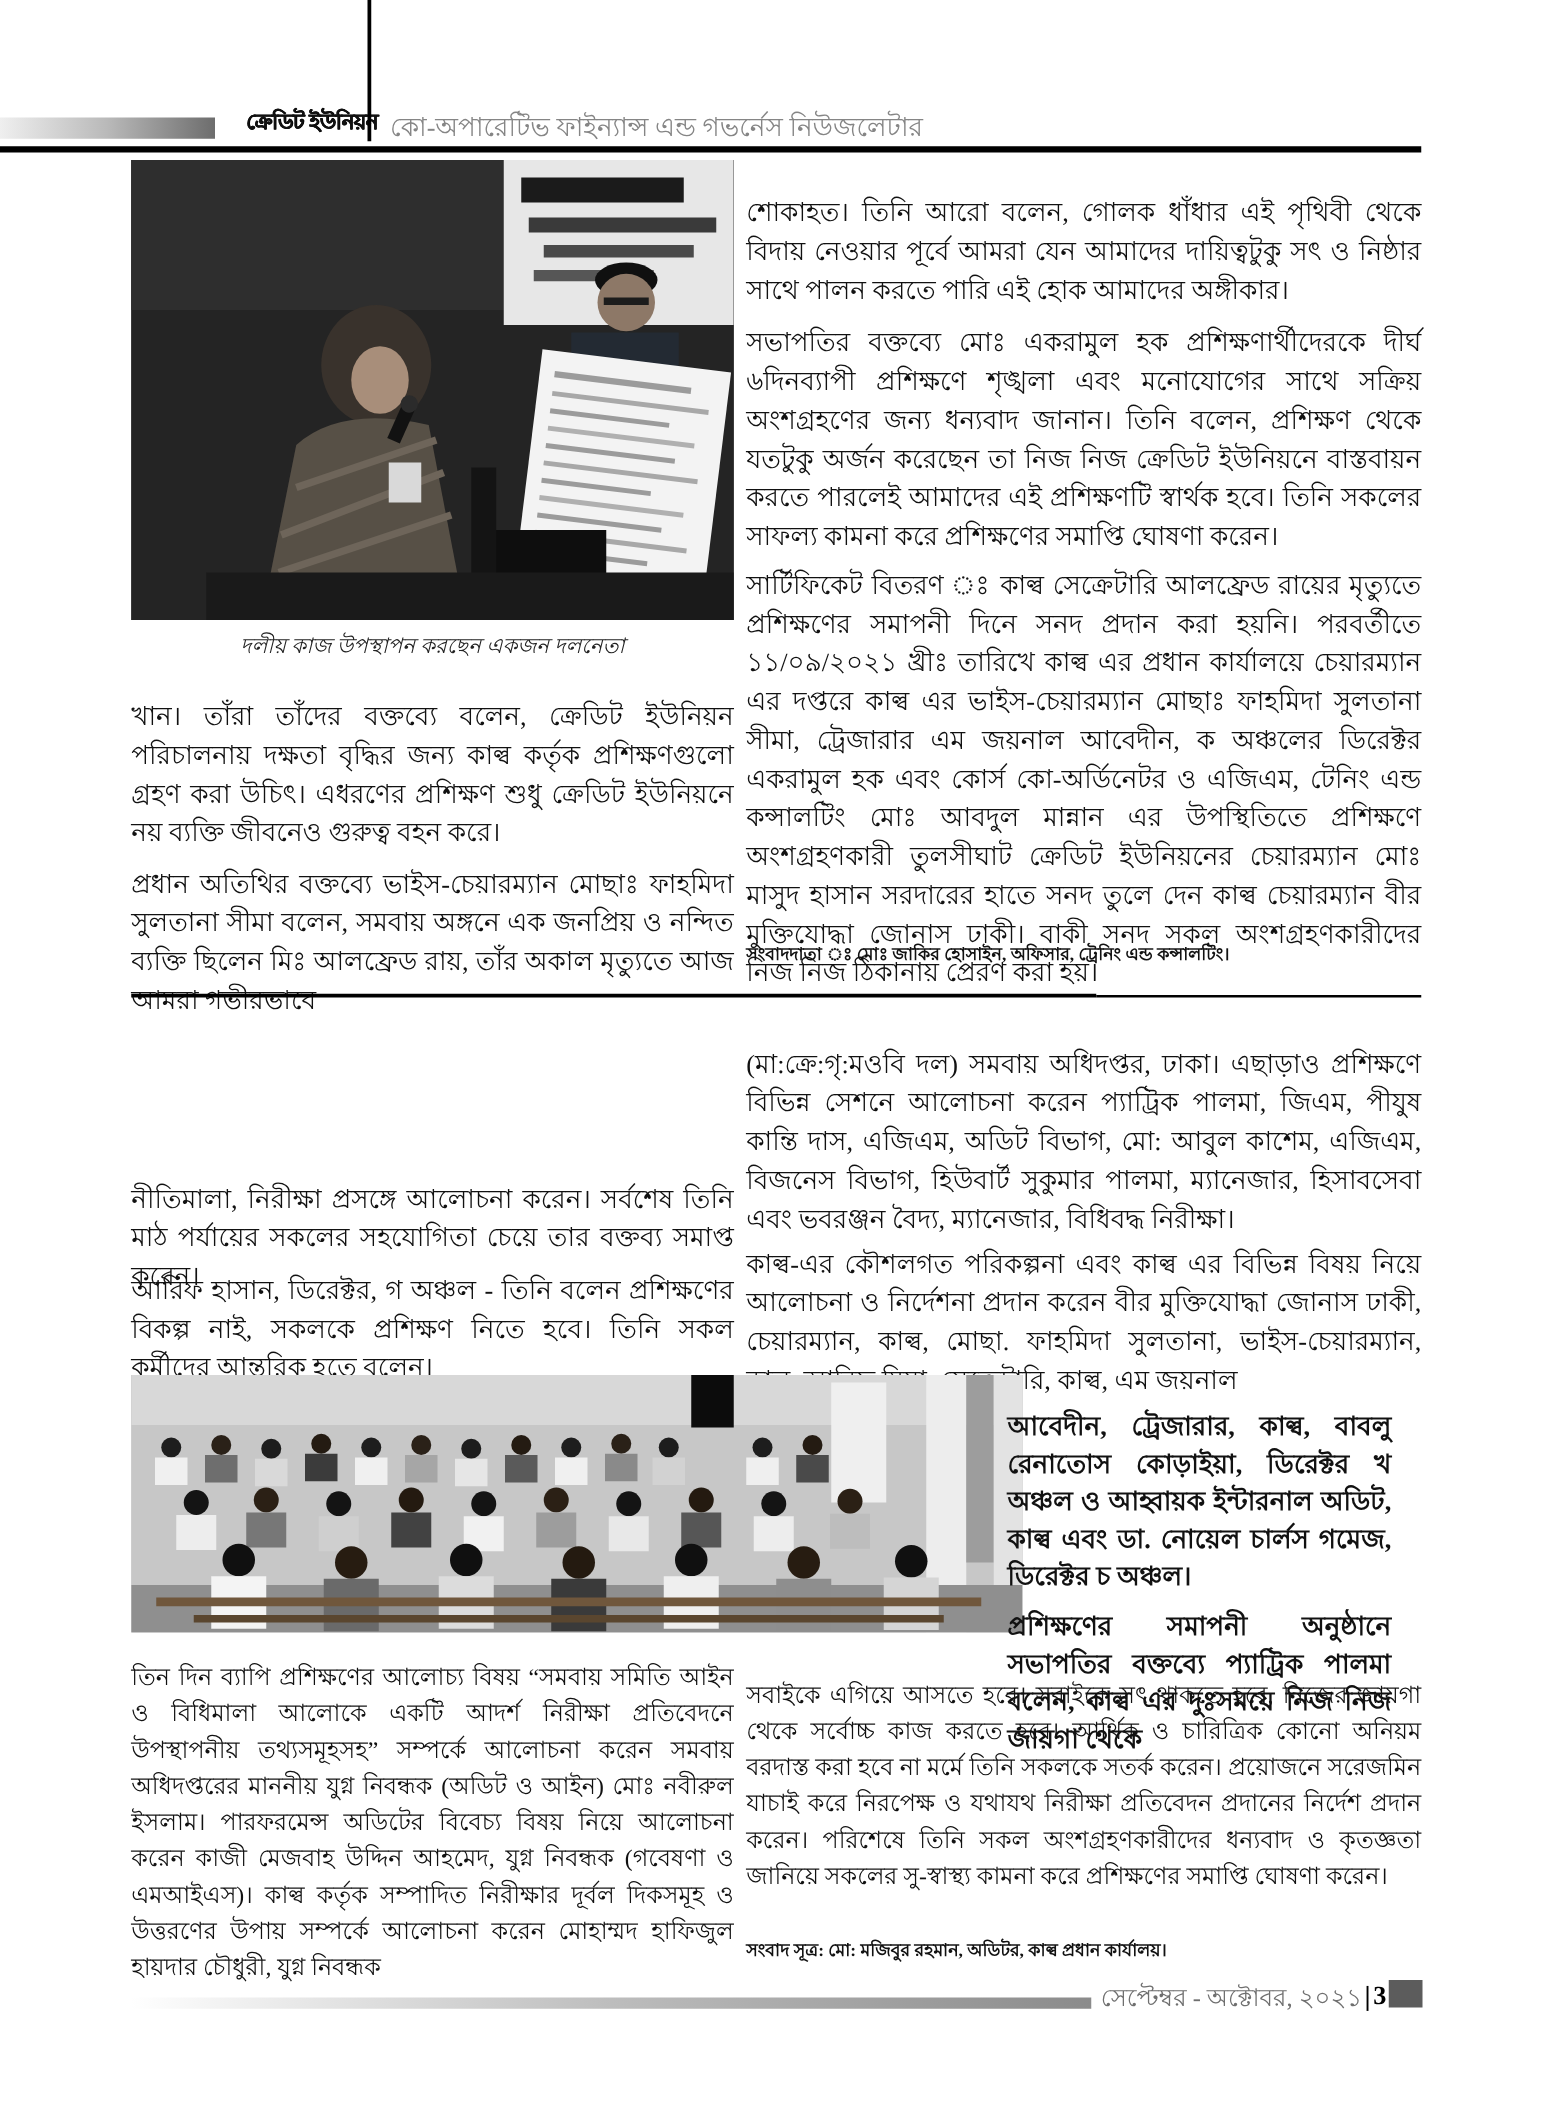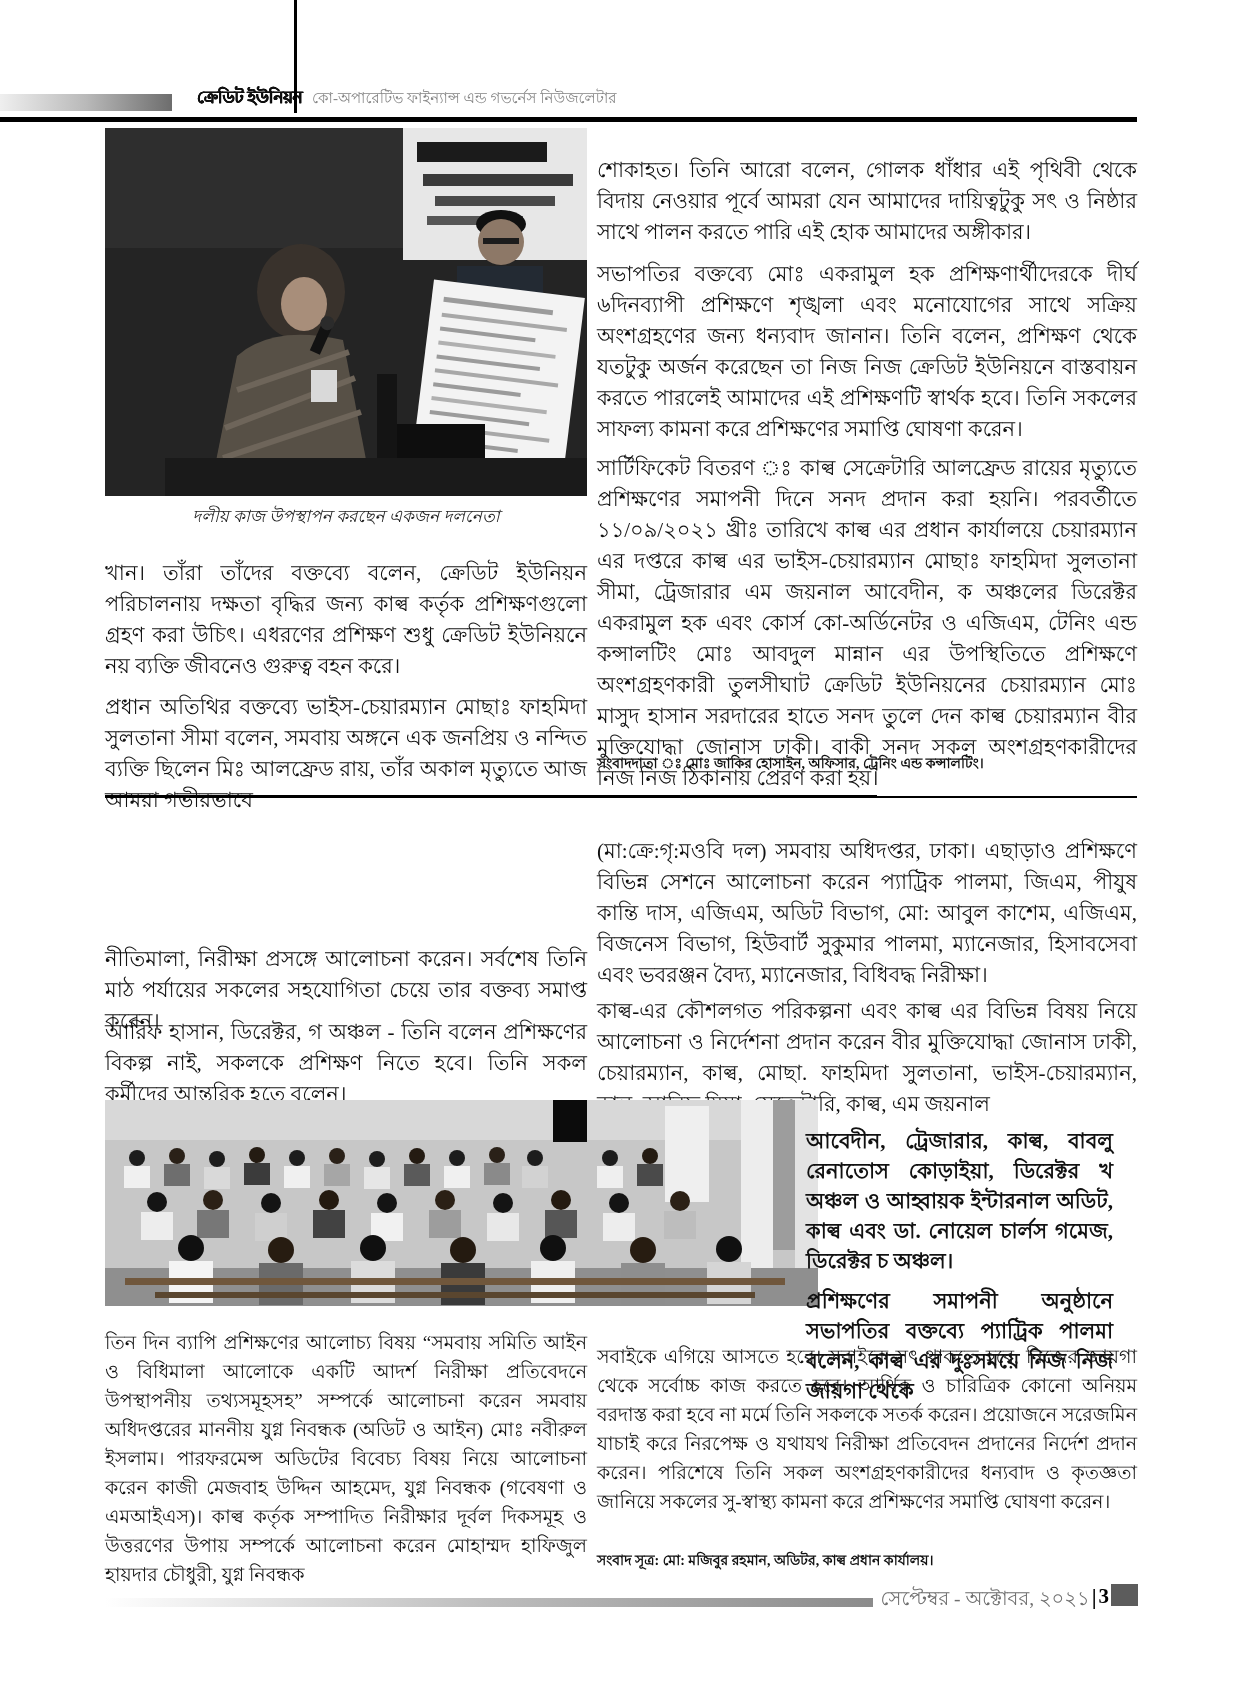--- a/index.html
+++ b/index.html
@@ -12,21 +12,21 @@
   .body-text{font-size:21px;line-height:31px;text-align:justify;margin-top:24px;}
   .body-text-sm{font-size:19px;line-height:29px;text-align:justify;}
   .bold-line{font-size:14px;font-weight:bold;text-align:justify;}
   
   .grad-bar{left:0;top:94px;width:172px;height:17px;
     background:linear-gradient(to right,#efefef,#b9b9b9,#6d6d6d);}
   .logo{left:184px;top:84px;width:118px;font-family:"Liberation Sans",sans-serif;
     font-size:17px;font-weight:bold;letter-spacing:-0.5px;
     text-shadow:0.6px 0 #000, 0 0.4px #000;white-space:nowrap;text-align:right;}
   .vline{left:294px;top:0;width:3px;height:113px;background:#000;}
-  .masthead-title{left:312px;top:86px;font-size:15px;color:#858585;white-space:nowrap;}
+  .masthead-title{left:312px;top:86px;font-size:21px;color:#858585;white-space:nowrap;}
   .head-rule{left:0;top:117px;width:1137px;height:5px;background:#000;}
   
   .photo1{left:105px;top:128px;width:482px;height:368px;background:#222;}
   .photo2{left:105px;top:1100px;width:713px;height:206px;background:#c9c9c9;}
   .caption{left:105px;top:503px;width:482px;text-align:center;
     font-style:italic;font-size:17px;color:#222;}
   
   .colL{left:105px;width:482px;}
   .colR{left:597px;width:540px;}
   .colN{left:806px;width:307px;font-weight:bold;}

